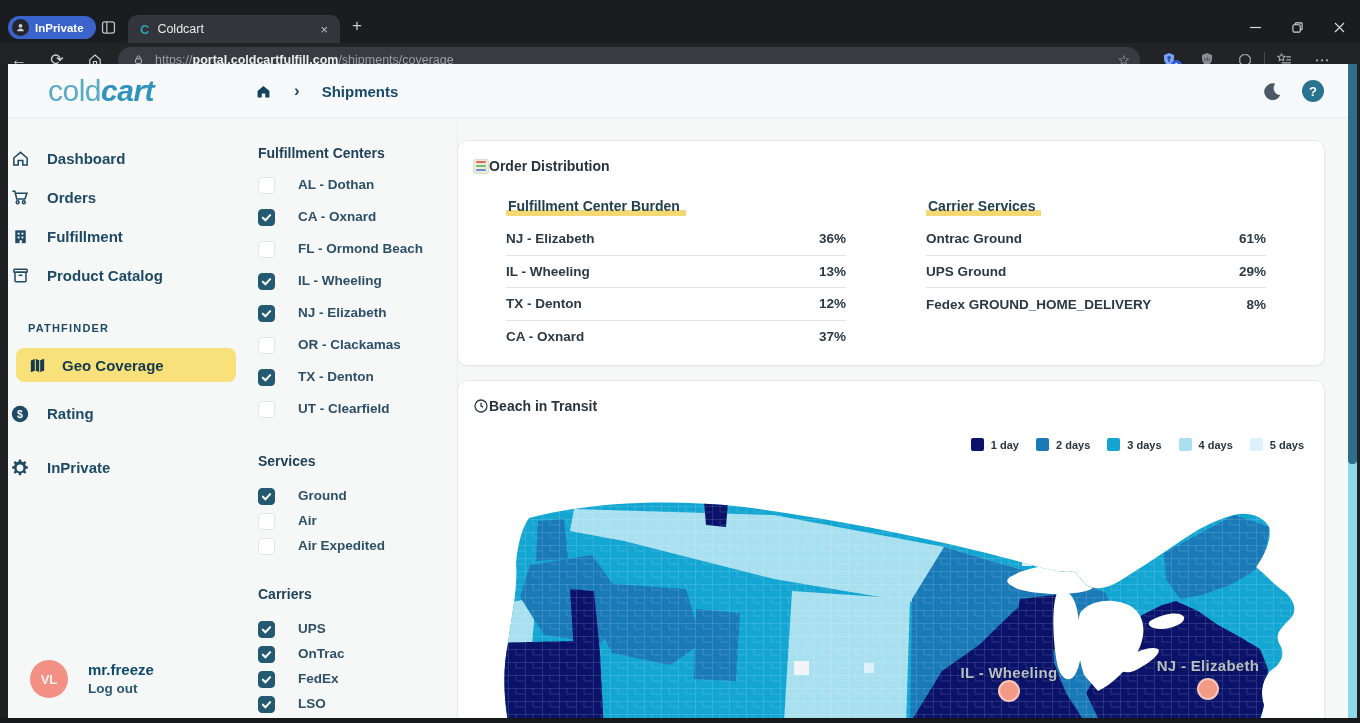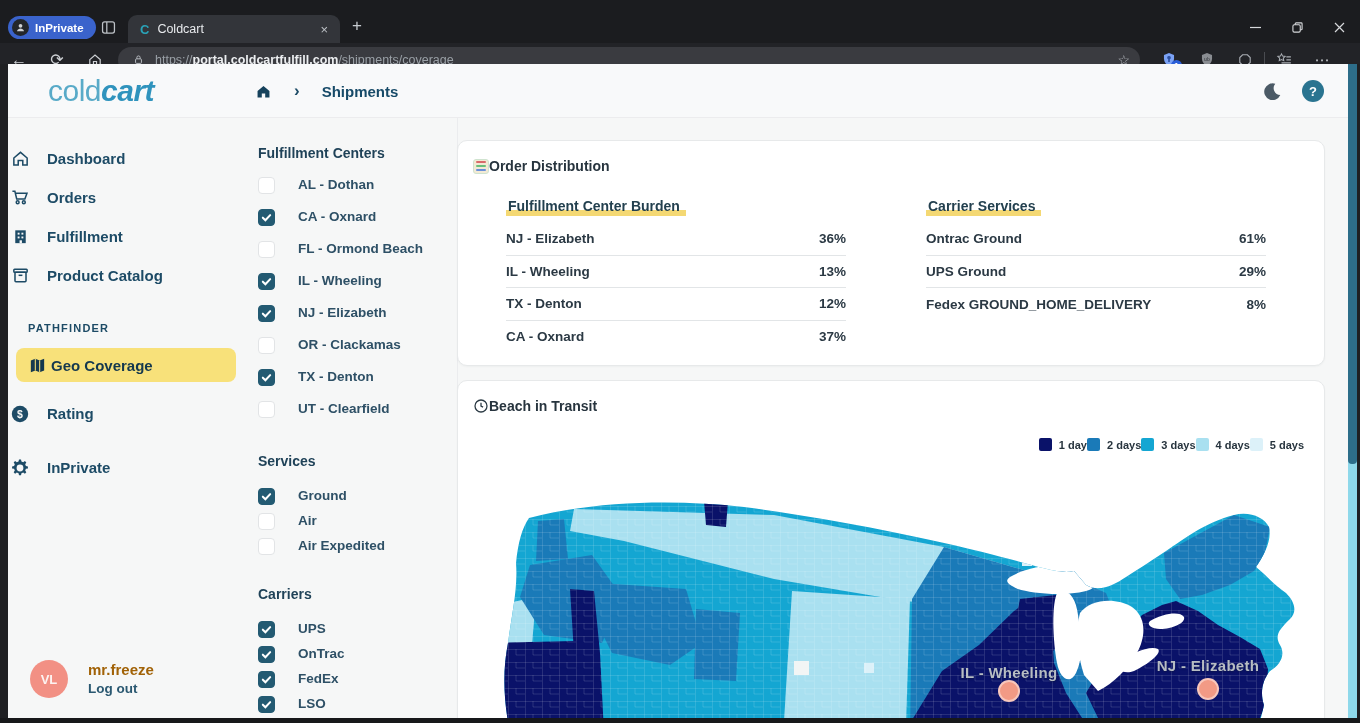--- a/index.html
+++ b/index.html
@@ -51,29 +51,29 @@
   .crumb .cur{font-weight:700;font-size:15px;color:#174a68}
   .appbar-right{position:absolute;right:24px;top:0;height:54px;display:flex;align-items:center;gap:20px}
   .helpbtn{width:22px;height:22px;border-radius:50%;background:#2a7490;color:#fff;font-weight:800;font-size:13px;
     display:flex;align-items:center;justify-content:center}
 
   
   .sidebar{position:absolute;left:0;top:54px;width:236px;bottom:0;padding-top:21px}
   .nav-item{height:39px;display:flex;align-items:center;gap:17px;padding-left:2px;color:#1d4b66;font-size:15px;font-weight:700;cursor:pointer}
   .nav-item .ic{width:20px;height:20px;flex:none;display:flex;align-items:center;justify-content:center}
   .seclabel{margin:27px 0 12px 20px;font-size:11px;font-weight:800;letter-spacing:1.2px;color:#1d4b66;height:14px}
-  .pill{margin:6px 8px 0 8px;height:34px;border-radius:8px;background:#f8e17a;display:flex;align-items:center;gap:4px;
+  .pill{margin:6px 8px 0 8px;height:34px;border-radius:8px;background:#f8e17a;display:flex;align-items:center;gap:15px;
     padding-left:11px;color:#14384e;font-size:15px;font-weight:700}
   .pill .ic{width:20px;height:20px;display:flex;align-items:center;justify-content:center}
   .nav-item.rating{margin-top:12px}
   .nav-item.settings{margin-top:15px}
   .user{position:absolute;left:22px;bottom:20px;display:flex;align-items:center;gap:20px}
   .avatar{width:38px;height:38px;border-radius:50%;background:#f29084;color:#fdf3f1;font-weight:700;font-size:13px;
     display:flex;align-items:center;justify-content:center}
-  .uname{color:#a16207;font-size:15px;font-weight:700;line-height:19px}
+  .uname{color:#0c4a6e;font-size:15px;font-weight:700;line-height:19px}
   .ulogout{color:#2a5871;font-size:13.5px;font-weight:600;line-height:19px}
 
   
   .filters{position:absolute;left:240px;top:54px;width:210px;bottom:0;padding-left:10px;border-right:1px solid #ebecee}
   .fhead{margin:0;font-size:14px;font-weight:700;color:#1f4258;height:18px}
   .fhead.first{margin-top:27px}
   .fhead.services{margin-top:20px}
   .fhead.carriers{margin-top:23px}
   .grp1{margin-top:14px}
   .grp2{margin-top:17px}
@@ -100,21 +100,21 @@
   .tblcol{position:absolute;top:56px;width:340px}
   .tbl-a{left:48px}
   .tbl-b{left:468px}
   .subhead{display:inline-block;font-size:14px;font-weight:700;color:#23404f;padding:0 6px 2px 2px;
     background:linear-gradient(to top,#f4d873 34%,transparent 34%)}
   .trows{margin-top:7px}
   .trow{height:32.5px;display:flex;align-items:center;justify-content:space-between;border-bottom:1px solid #e2e5e7}
   .trow:last-child{border-bottom:none}
   .tlabel,.tval{font-size:13.5px;font-weight:600;color:#2b3944}
 
-  .legend{position:absolute;right:20px;top:57px;display:flex;align-items:center;}
+  .legend{position:absolute;right:20px;top:57px;display:flex;align-items:center;gap:17px}
   .litem{display:flex;align-items:center;gap:7px}
   .sw{width:13px;height:13px;border-radius:2px;display:inline-block}
   .llabel{font-size:11px;font-weight:700;color:#27343e}
 
   .mapwrap{position:absolute;left:16px;top:112px;width:832px;height:330px}
   .map-label{position:absolute;transform:translate(-50%,-50%);color:#b7bdc3;font-size:15px;font-weight:700;
     letter-spacing:.3px;text-shadow:0 1px 2px rgba(10,20,40,.45);white-space:nowrap}
   .map-marker{position:absolute;width:22px;height:22px;border-radius:50%;background:#f29a85;
     border:2px solid rgba(255,255,255,.45);transform:translate(-50%,-50%)}
   svg.icon{display:block}

